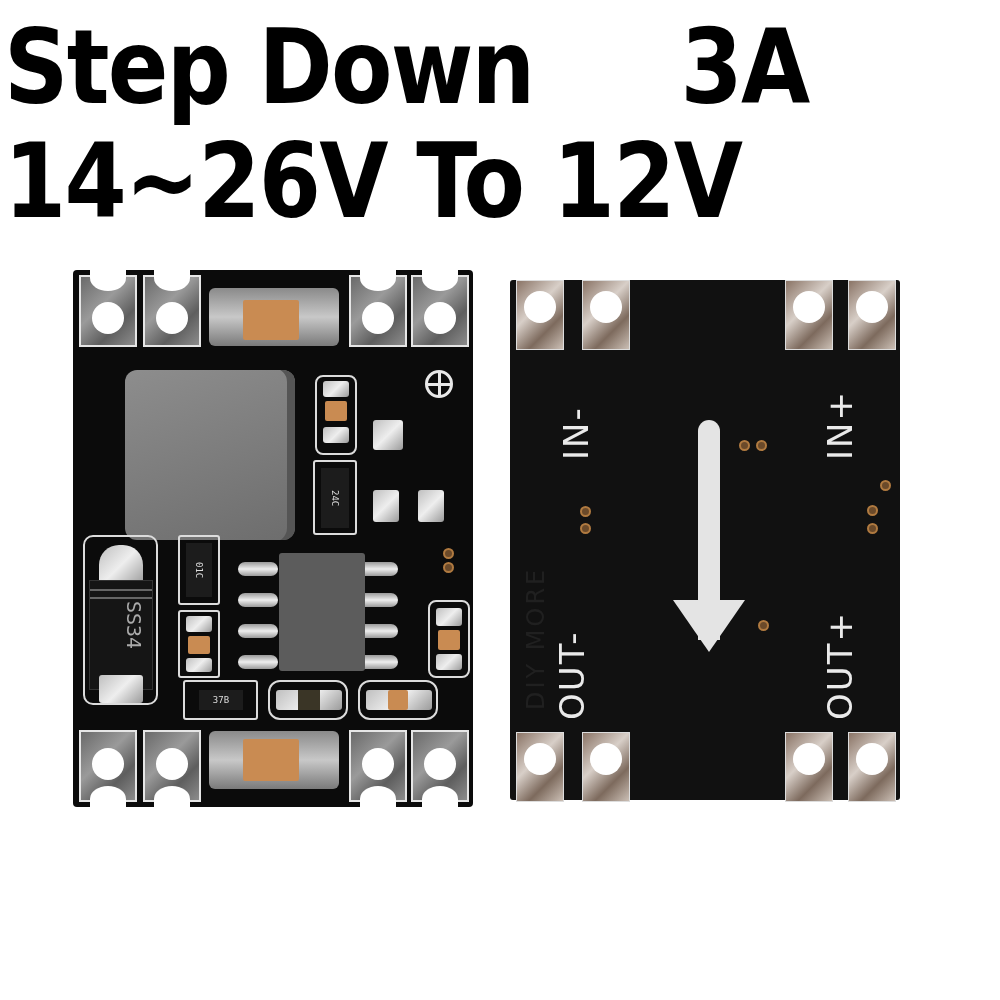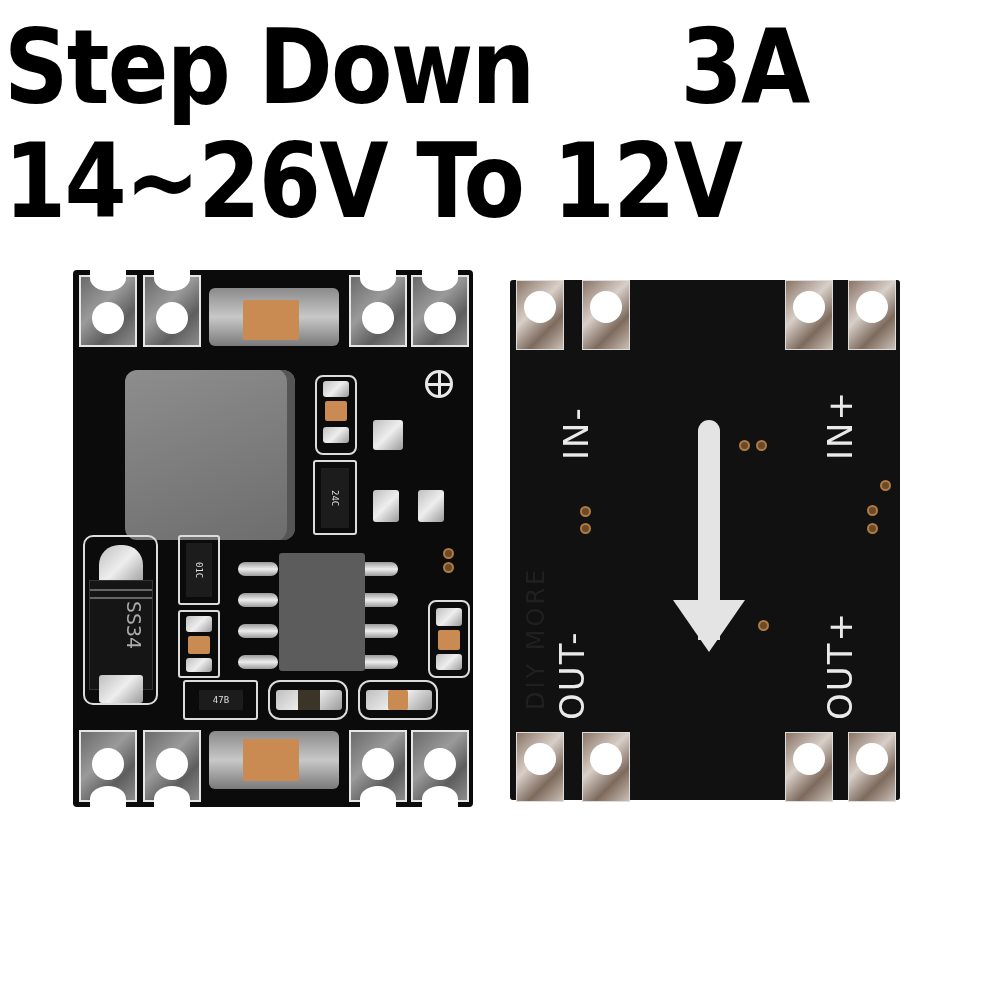--- a/index.html
+++ b/index.html
@@ -153,21 +153,21 @@
   <div class="via" style="left:370px;top:278px"></div>
   <div class="via" style="left:370px;top:292px"></div>
 
   <div class="comp-outline" style="left:355px;top:330px;width:42px;height:78px">
     <div class="silver" style="left:6px;top:6px;width:26px;height:18px"></div>
     <div class="smd-cap" style="left:8px;top:28px;width:22px;height:20px"></div>
     <div class="silver" style="left:6px;top:52px;width:26px;height:16px"></div>
   </div>
 
   <div class="comp-outline" style="left:110px;top:410px;width:75px;height:40px;border-radius:3px">
-    <div class="resistor" style="left:14px;top:8px;width:44px;height:20px">47B</div>
+    <div class="resistor" style="left:14px;top:8px;width:44px;height:20px">37B</div>
   </div>
   <div class="comp-outline" style="left:195px;top:410px;width:80px;height:40px;border-radius:12px">
     <div class="silver" style="left:6px;top:8px;width:66px;height:20px"></div>
     <div style="position:absolute;left:28px;top:8px;width:22px;height:20px;background:#3a3526"></div>
   </div>
   <div class="comp-outline" style="left:285px;top:410px;width:80px;height:40px;border-radius:12px">
     <div class="silver" style="left:6px;top:8px;width:66px;height:20px"></div>
     <div class="smd-cap" style="left:28px;top:8px;width:20px;height:20px"></div>
   </div>
 

